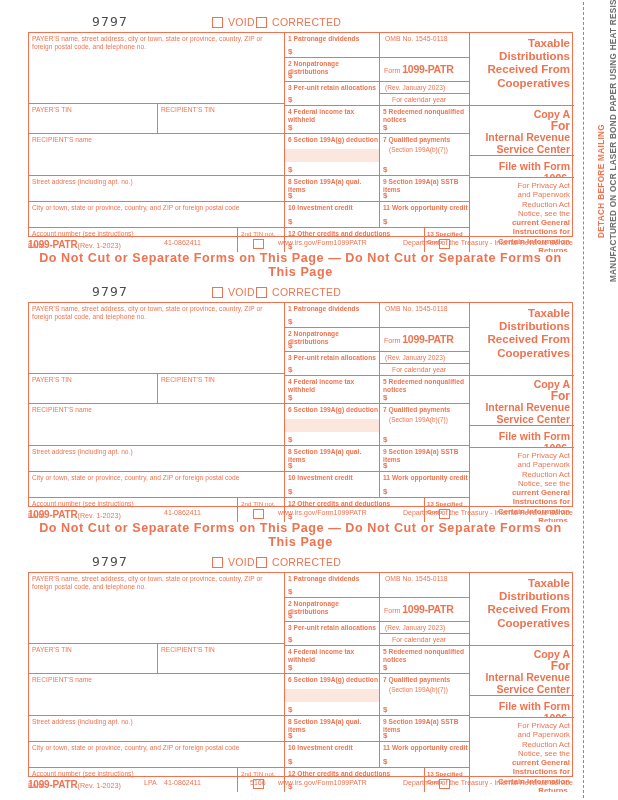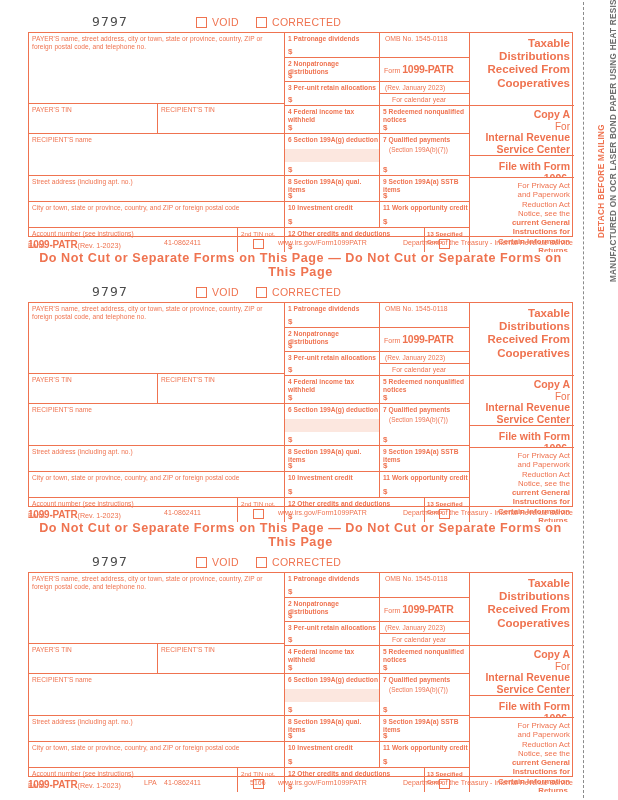--- a/index.html
+++ b/index.html
@@ -21,21 +21,21 @@
   
   .form{position:absolute;left:28px;width:545px;color:#ef7350;}
   .form-1{top:14px;}
   .form-2{top:284px;}
   .form-3{top:554px;}
 
   .hdr{position:relative;height:18px;}
   .ocr-num{position:absolute;left:64px;top:0px;font-family:"DejaVu Sans Mono",monospace;
       font-size:13px;font-weight:normal;color:#4a4a4a;letter-spacing:1.2px;}
   .cb-grp{position:absolute;top:2px;display:flex;align-items:center;gap:5px;}
-  .cb-void{left:168px;}
+  .cb-void{left:184px;}
   .cb-corr{left:228px;}
   .cb{width:11px;height:11px;border:1.3px solid #ef7350;box-sizing:border-box;background:#fff;}
   .cb-lbl{font-size:10.5px;color:#ef7350;letter-spacing:.3px;}
 
   .grid{position:relative;border:1.5px solid #ef7350;box-sizing:border-box;
         width:545px;height:205px;}
 
   
   .cell{position:absolute;box-sizing:border-box;overflow:hidden;}
   .bl{border-left:1.2px solid #ef7350;}
@@ -46,21 +46,21 @@
   .lbl b{font-weight:bold;}
   .dollar{position:absolute;left:3px;bottom:1px;font-size:8px;font-weight:bold;color:#ef7350;}
 
   .shade{background:#fce7df;}
 
   
   .title{position:absolute;right:4px;top:4px;width:98px;text-align:right;
       font-size:11.5px;line-height:13.2px;font-weight:bold;color:#ef7350;}
   .copyA{position:absolute;right:4px;width:100px;text-align:right;
       font-size:10.5px;line-height:11.5px;font-weight:bold;color:#ef7350;}
-  .copyA .sm{font-size:10px;font-weight:normal;}
+  .copyA .sm{font-size:12px;font-weight:bold;}
   .privacy{position:absolute;right:4px;width:100px;text-align:right;
       font-size:7.8px;line-height:9.3px;color:#ef7350;}
   .privacy b{font-weight:bold;}
 
   
   .ftr{position:relative;width:545px;height:13px;font-size:7px;color:#ef7350;}
   .ftr span{position:absolute;top:2px;white-space:nowrap;}
   .ftr .f-form{left:0;font-size:7.2px;}
   .ftr .f-form b{font-size:10px;font-weight:bold;letter-spacing:-.2px;}
   .ftr .f-lpa{left:116px;}

